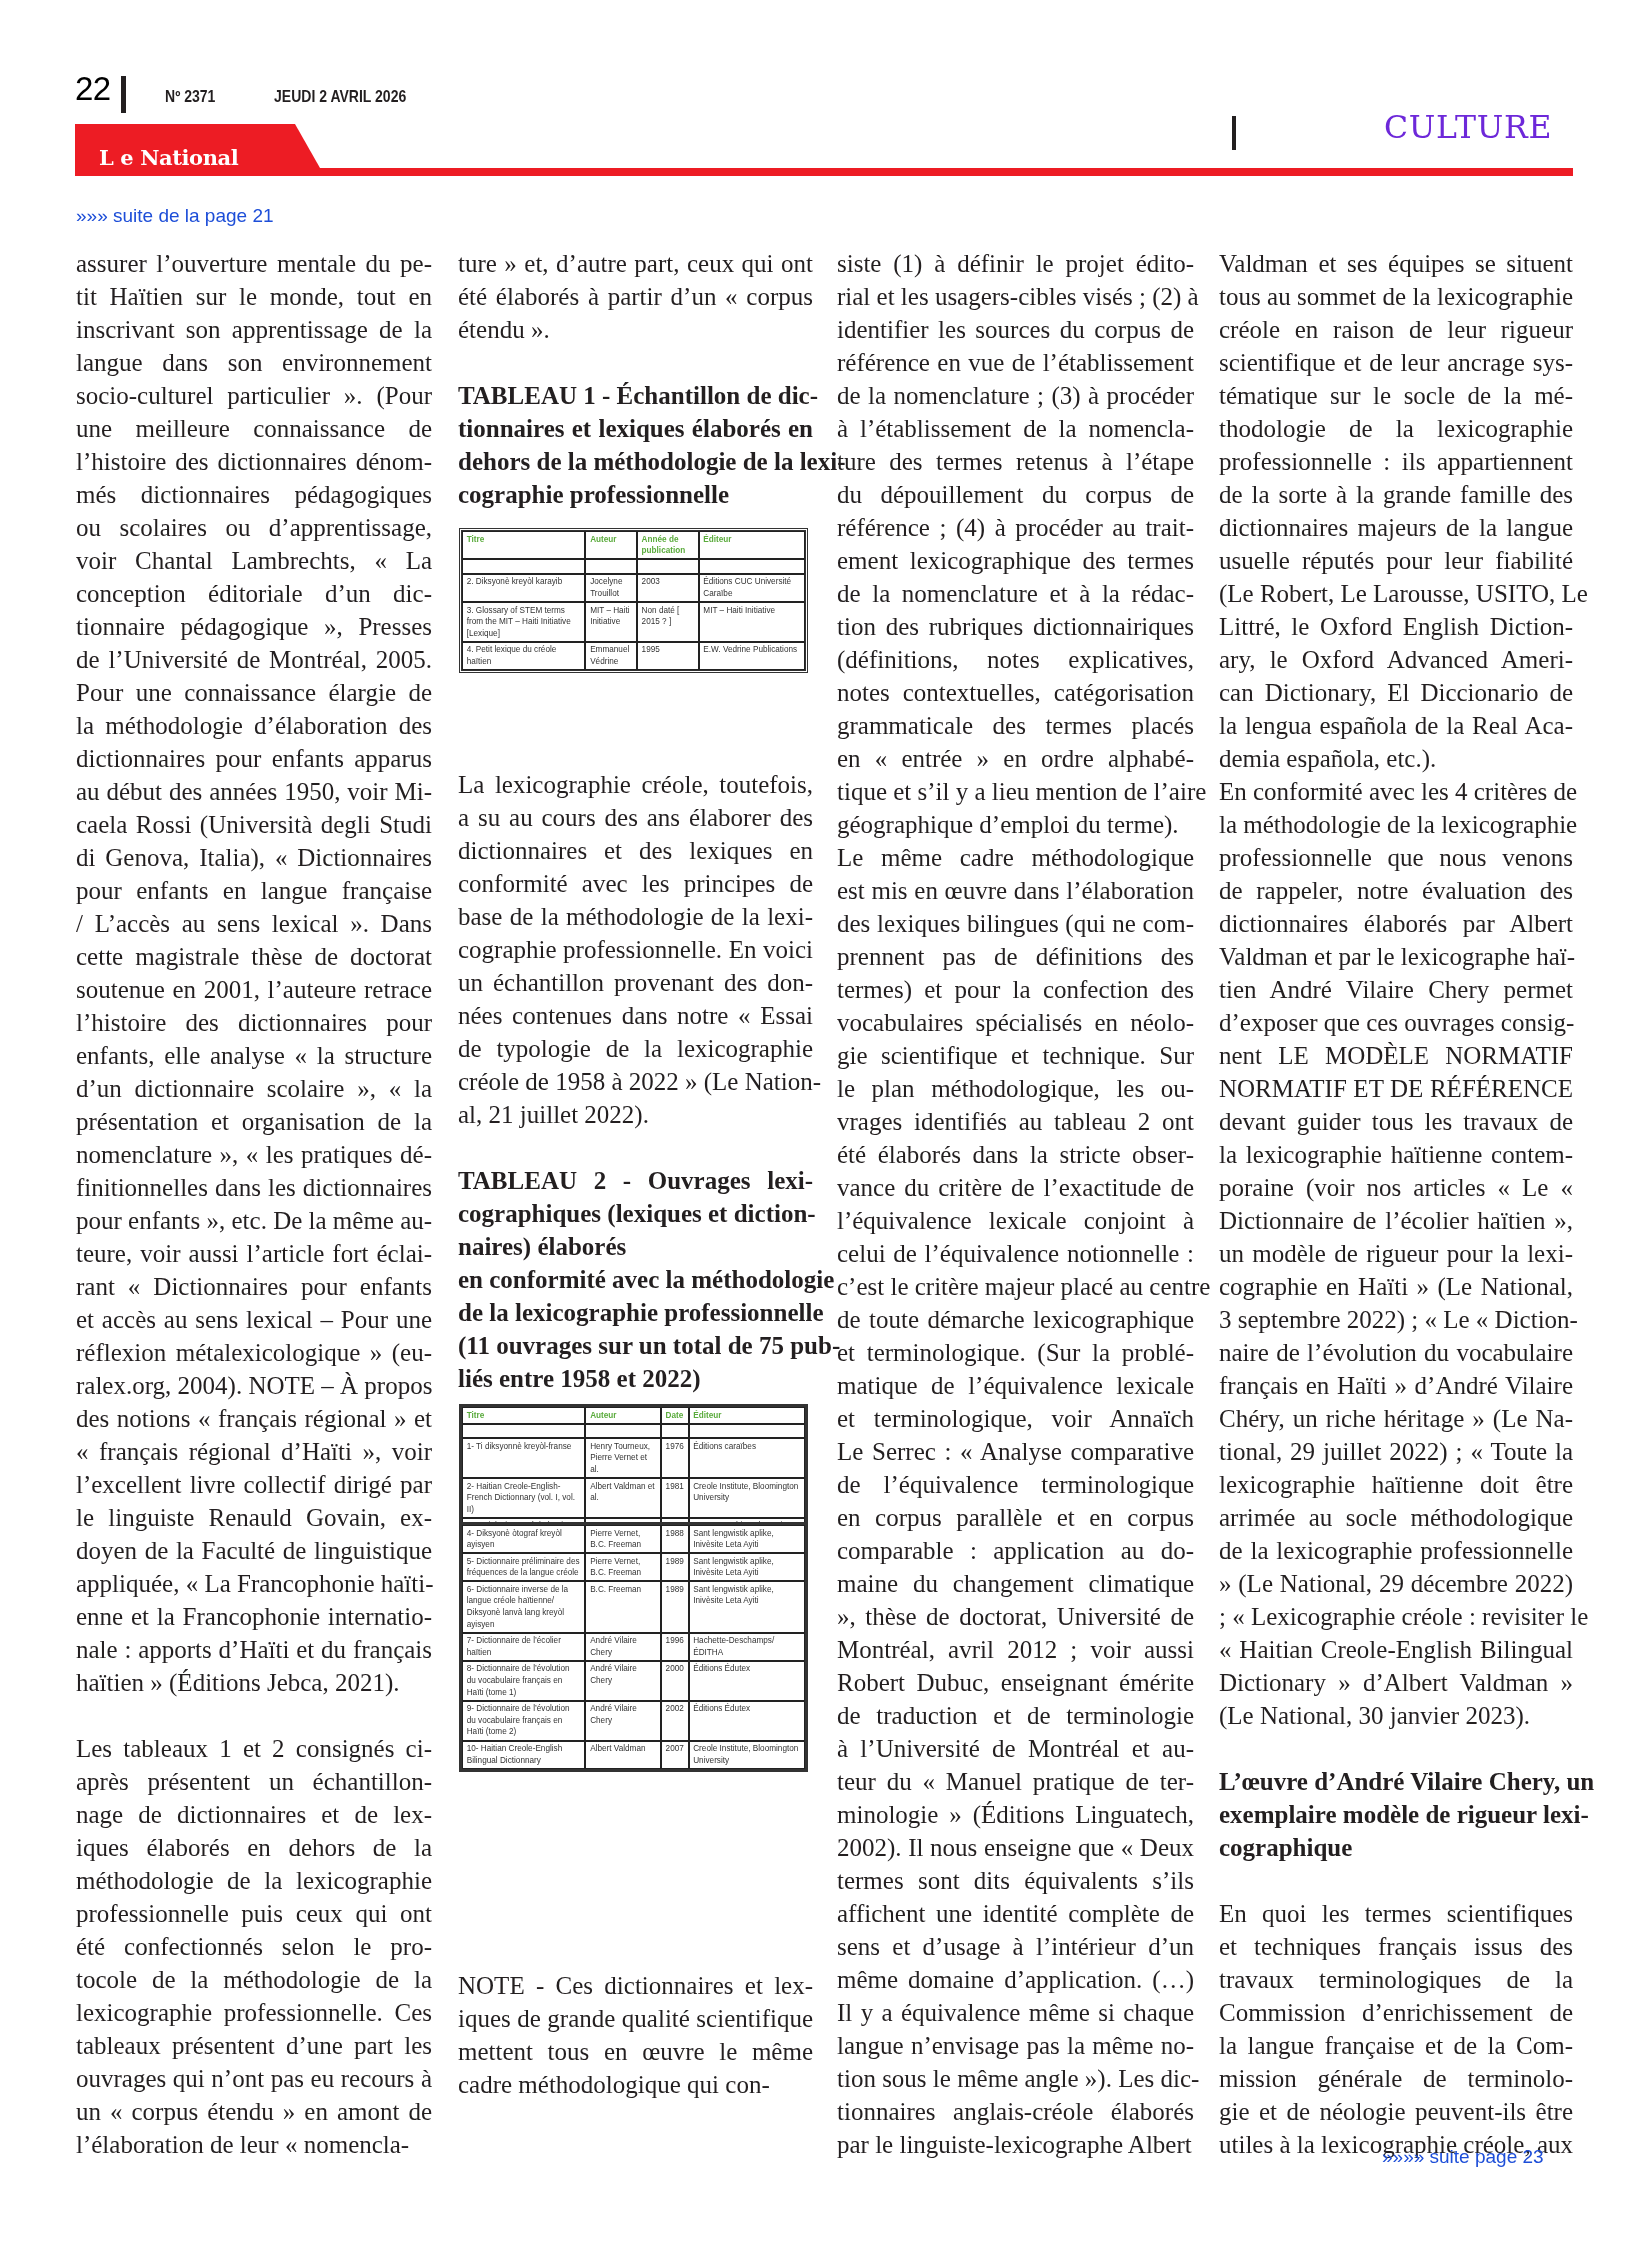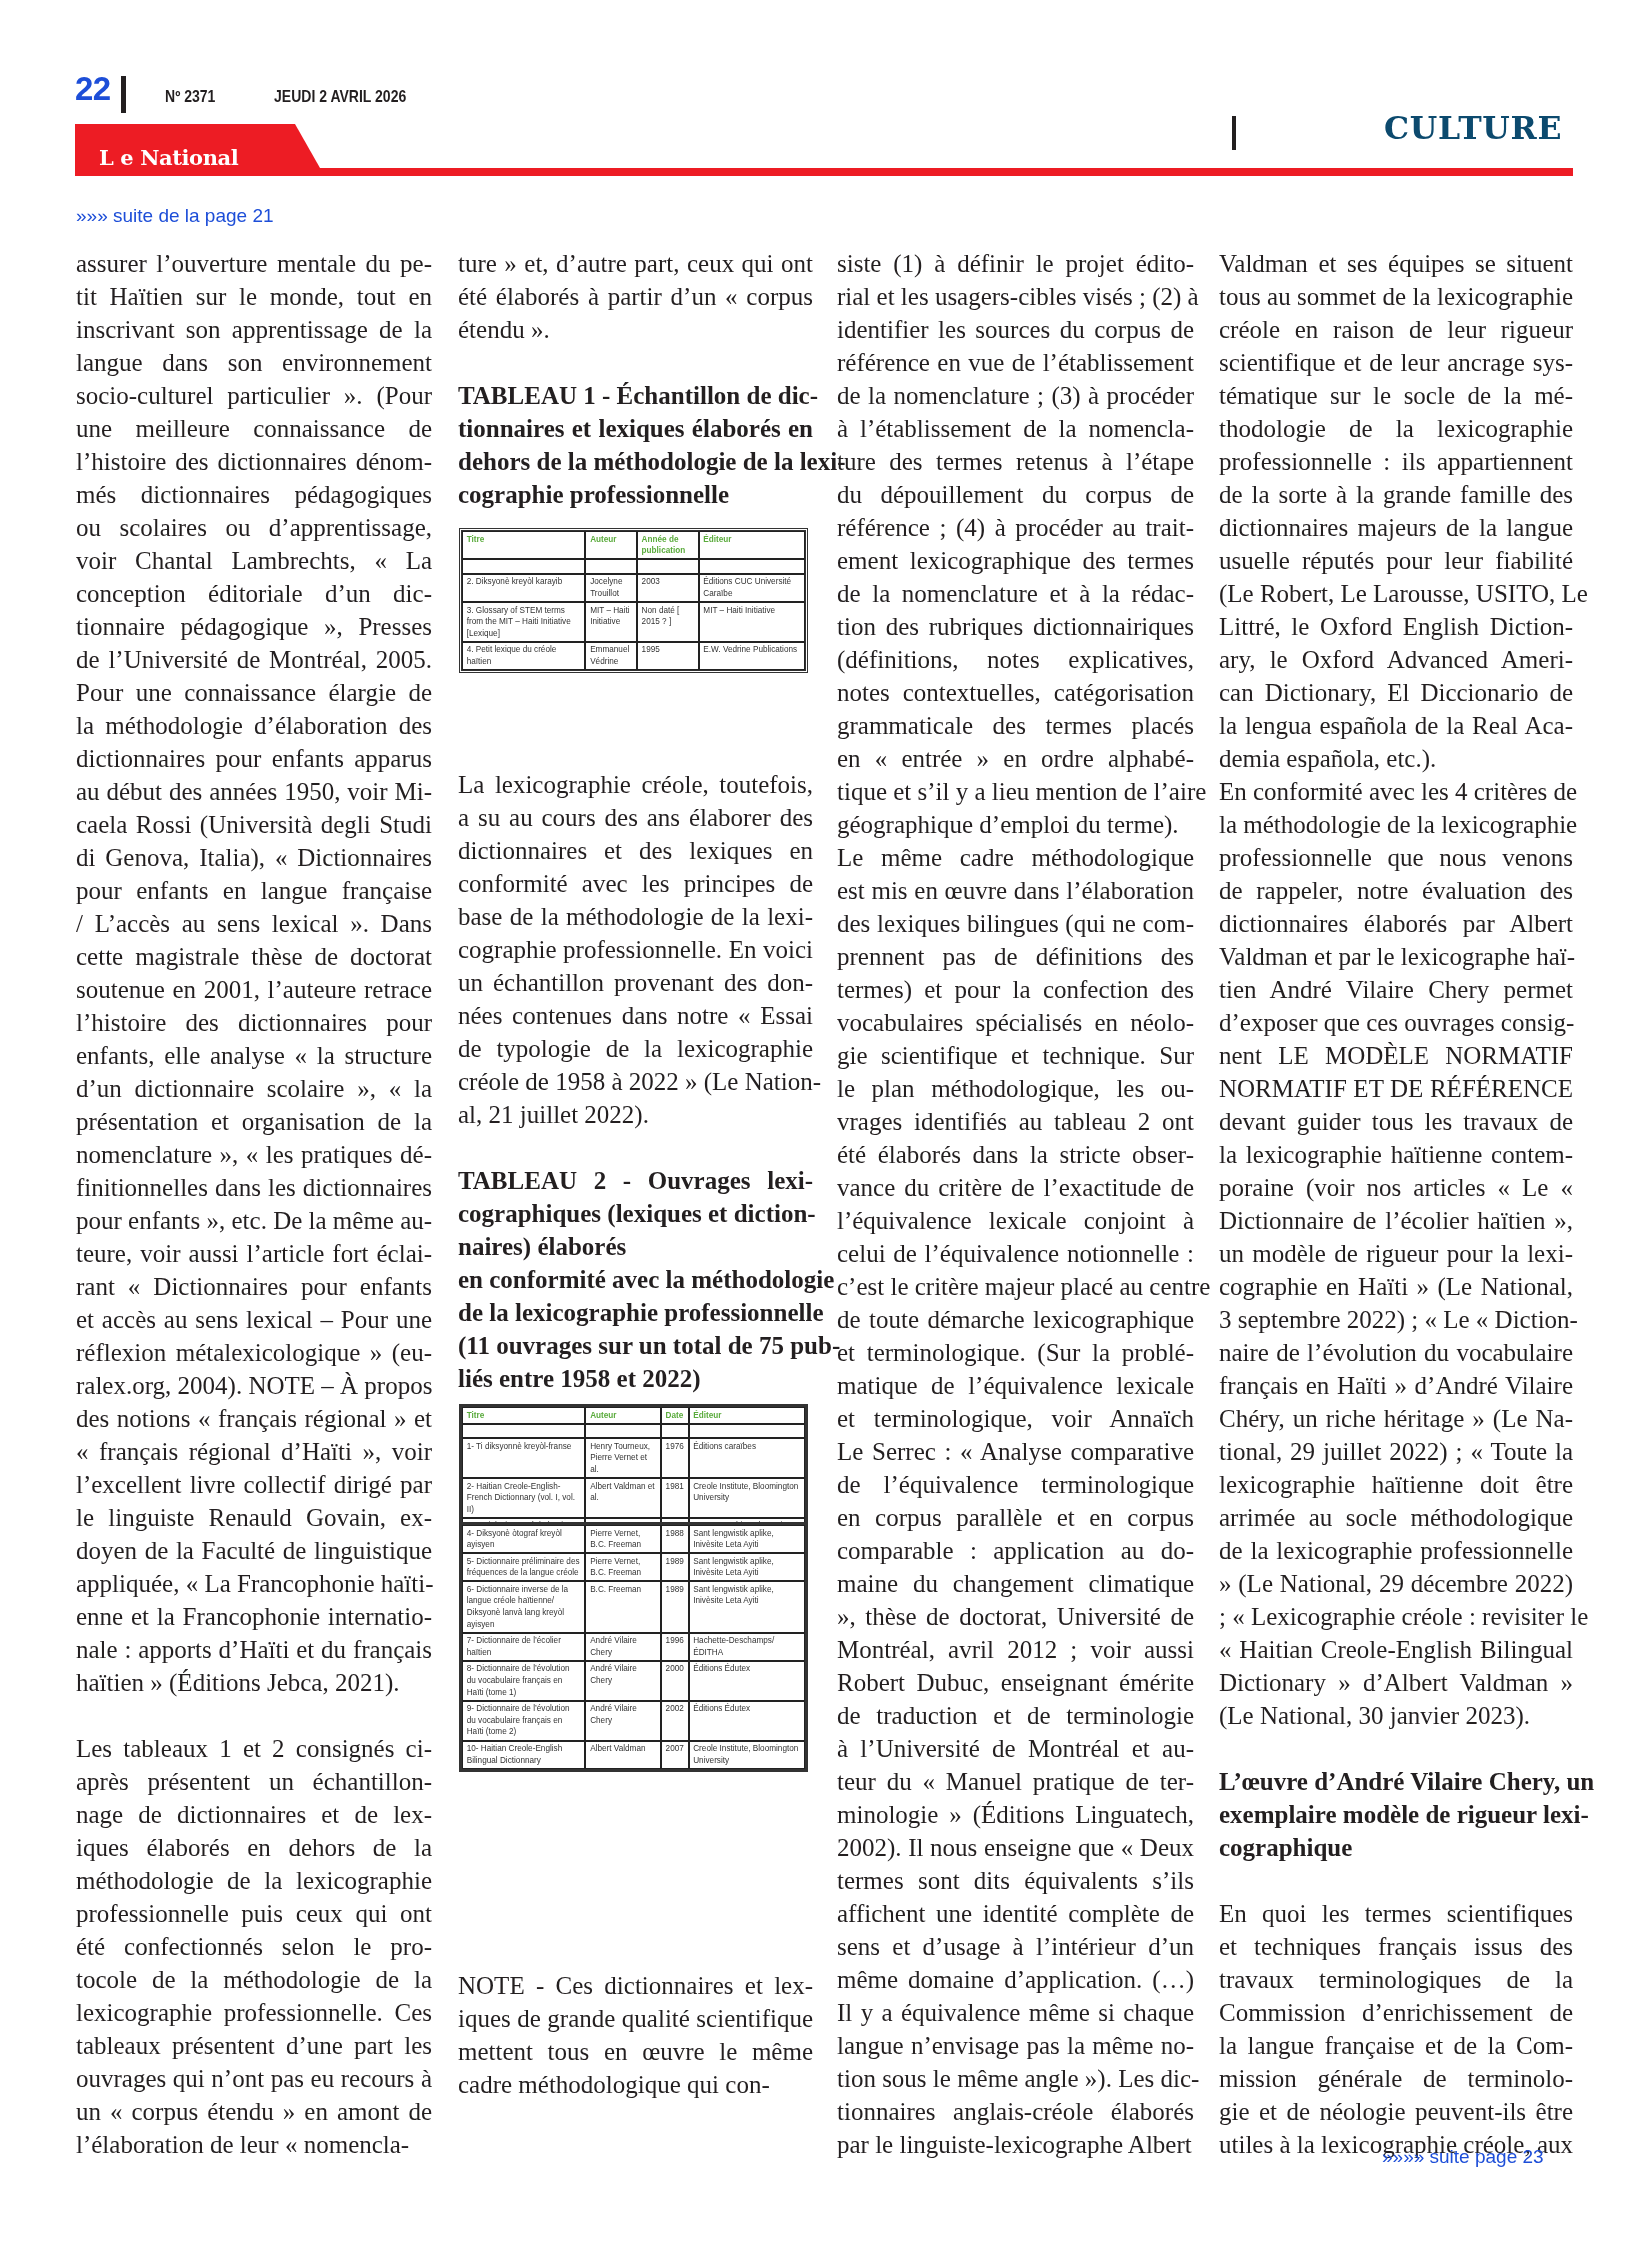--- a/index.html
+++ b/index.html
@@ -1,25 +1,25 @@
 <!DOCTYPE html>
 <html style="font-size:12px"><head>
 <meta charset="utf-8">
 <style>
   html, body { margin:0; padding:0; background:#ffffff; }
   body { width:1650px; height:2250px; position:relative; overflow:hidden; color:#231f20; }
   .abs { position:absolute; }
-  .pagenum { left:75px; top:72px; font-family:"Liberation Sans", sans-serif; font-weight:bold; font-size:33px; letter-spacing:-0.7px; color:#1d4ed8; line-height:1; }
+  .pagenum { left:75px; top:72px; font-family:"Liberation Sans", sans-serif; font-weight:normal; font-size:33px; letter-spacing:-0.7px; color:#000000; line-height:1; }
   .pagebar { left:121px; top:76px; width:4.5px; height:37px; background:#231f20; }
   .issue { top:87px; font-family:"Liberation Sans", sans-serif; font-weight:bold; font-size:16.5px; color:#231f20; transform:scaleX(0.85); transform-origin:left top; white-space:nowrap; }
   .brandblock { left:75px; top:124px; width:245px; height:52px; background:#ed1c24; clip-path:polygon(0 0, 220px 0, 245px 44px, 245px 52px, 0 52px); }
   .brandtext { left:99px; top:133px; font-family:"DejaVu Serif", serif; font-weight:bold; font-size:21px; color:#ffffff; letter-spacing:-0.4px; white-space:nowrap;margin-top:12px; }
   .redline { left:75px; top:168px; width:1498px; height:7.5px; background:#ed1c24; }
   .secbar { left:1232px; top:116px; width:3.7px; height:34px; background:#231f20; }
-  .section { left:1384px; top:109px; font-family:"DejaVu Serif", serif; font-weight:bold; font-size:31.5px; color:#0c4a6e; letter-spacing:0.7px; white-space:nowrap; }
+  .section { left:1384px; top:109px; font-family:"DejaVu Serif", serif; font-weight:normal; font-size:31.5px; color:#6d28d9; letter-spacing:0.7px; white-space:nowrap; }
   .cont { font-family:"Liberation Sans", sans-serif; font-size:19px; color:#1d4ed8; white-space:nowrap; }
   .col { position:absolute; top:247px; font-family:"Liberation Serif", serif; font-size:25px; line-height:33px; color:#231f20; }
   .col .l { display:block; height:33px; text-align:justify; text-align-last:justify; white-space:nowrap; overflow:visible; }
   .col .l.last { text-align-last:left; }
   .col .gap { display:block; height:33px; }
   .col .b { font-weight:bold; }
   .tbl { position:absolute; border-collapse:separate; border:3px double #333; background:#fff; font-family:"Liberation Sans", sans-serif; color:#333; }
   .tbl td, .tbl th { border:1.5px solid #222; vertical-align:top; text-align:left; padding:1.5px 3.7px; }
   .tbl th { color:#5aab3c; font-weight:bold;margin-left:48px; }
   .t1 { left:459px; top:528px; width:349px; font-size:8.2px; line-height:11.6px; border-spacing:0.7px; }

